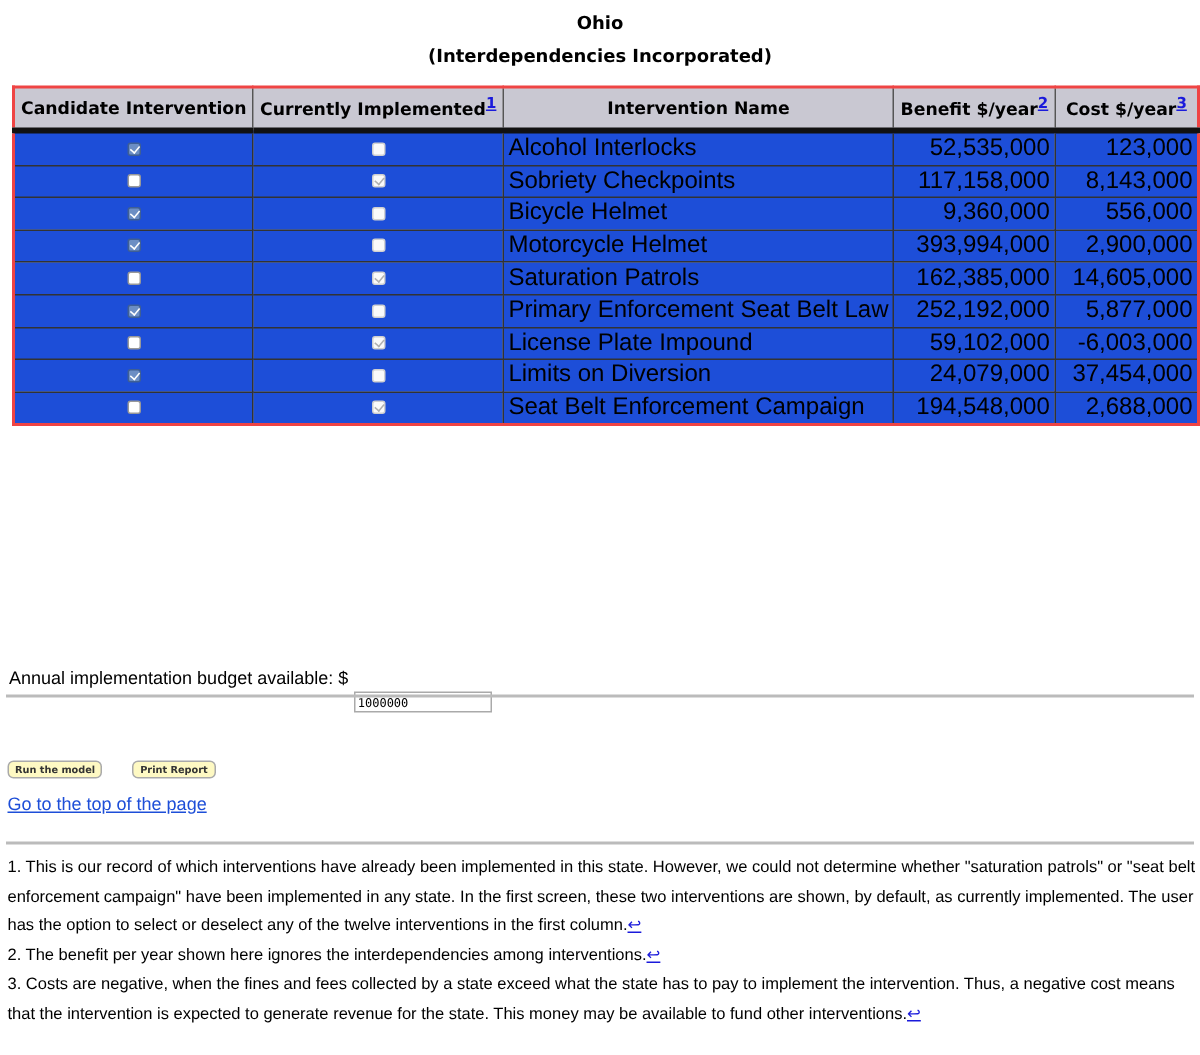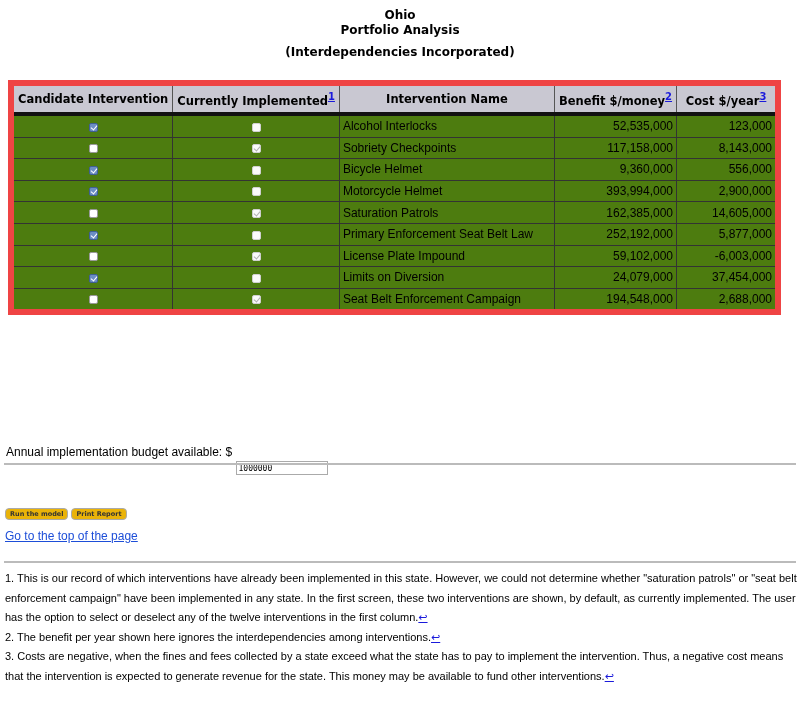--- a/index.html
+++ b/index.html
@@ -6,40 +6,40 @@
   body {
     width: 800px; height: 703px; overflow: hidden; position: relative;
     font-family: "Liberation Sans", "DejaVu Sans", sans-serif;
     color: #000;
   }
   .title-block { position: absolute; top: 8px; left: 0; width: 800px; text-align: center; }
   .title { font-family: "DejaVu Sans", sans-serif; font-weight: bold; font-size: 12px; line-height: 15px; }
   .subtitle { font-family: "DejaVu Sans", sans-serif; font-weight: bold; font-size: 12px; margin-top: 7px; line-height: 14px; }
 
   table.grid {
-    position: absolute; top: 80px; left: 8px;
+    position: absolute; top: 57px; left: 8px;
     border-collapse: collapse;
-    border: 6px solid #ef4444;
+    border: 2px solid #ef4444;
     font-size: 12px;
   }
   table.grid th {
     background: #c9c8d2;
     font-family: "DejaVu Sans", sans-serif;
     font-weight: bold; font-size: 11.5px;
     height: 26px; padding: 0 4px;
     border: 1px solid #555;
     border-bottom: 4px solid #111;
     white-space: nowrap;
   }
   table.grid th sup a { color: #1a1adb; font-size: 10px; text-decoration: underline; }
   table.grid td {
-    background: #4d7c0f;
+    background: #1d4ed8;
     border: 1px solid #333;
     height: 20.6px; padding: 0 3px;
-    font-size: 12px; white-space: nowrap;
+    font-size: 16px; white-space: nowrap;
   }
   td.c { text-align: center; }
   td.r { text-align: right; }
   .col1 { width: 144px; }
   .col2 { width: 150px; }
   .col3 { width: 206px; }
   .col4 { width: 91px; }
   .col5 { width: 90px; }
 
   .cb {
@@ -58,45 +58,44 @@
 
   .budget { position: absolute; top: 431px; left: 6px; font-size: 12px; }
   .budget input {
     width: 86px; height: 10px; font-size: 8px; font-family: "DejaVu Sans Mono", monospace;
     border: 1px solid #aaa; padding: 1px 2px; vertical-align: middle; margin-top: 30px;
   }
   hr.rule { position: absolute; left: 4px; width: 792px; margin: 0; border: 0; border-top: 2px solid #bbb; }
   .buttons { position: absolute; top: 502px; left: 5px; }
   .buttons button {
     font-family: "DejaVu Sans", sans-serif; font-size: 6.5px; font-weight: bold;
-    height: 12px; padding: 0 4px; margin-right: 3px;
-    border: 1px solid #aaa; border-radius: 4px; background: #eab308; color: #333;
+    height: 12px; padding: 0 4px; margin-right: 20px;
+    border: 1px solid #aaa; border-radius: 4px; background: #fef9c3; color: #333;
   }
   .toplink { position: absolute; top: 529px; left: 5px; font-size: 12px; color: #1d4ed8; text-decoration: underline; }
 
   .notes { position: absolute; top: 569px; left: 5px; width: 792px; font-size: 11px; line-height: 19.6px; }
   .notes p { margin: 0; }
   .notes a.back { color: #1a1adb; text-decoration: underline; font-size: 11px; }
 </style>
 </head>
 <body>
 
 <div class="title-block">
   <div class="title">Ohio</div>
-  <div class="title">Portfolio Analysis</div>
   <div class="subtitle">(Interdependencies Incorporated)</div>
 </div>
 
 <table class="grid">
   <thead>
     <tr>
       <th class="col1"><span>Candidate Intervention</span></th>
       <th class="col2"><span>Currently Implemented</span><sup><a href="#fn1">1</a></sup></th>
       <th class="col3"><span>Intervention Name</span></th>
-      <th class="col4"><span>Benefit $/money</span><sup><a href="#fn2">2</a></sup></th>
+      <th class="col4"><span>Benefit $/year</span><sup><a href="#fn2">2</a></sup></th>
       <th class="col5"><span>Cost $/year</span><sup><a href="#fn3">3</a></sup></th>
     </tr>
   </thead>
   <tbody id="rows">
       <tr>
         <td class="c"><span class="cb on"></span></td>
         <td class="c"><span class="cb dis"></span></td>
         <td>Alcohol Interlocks</td>
         <td class="r">52,535,000</td>
         <td class="r">123,000</td>

